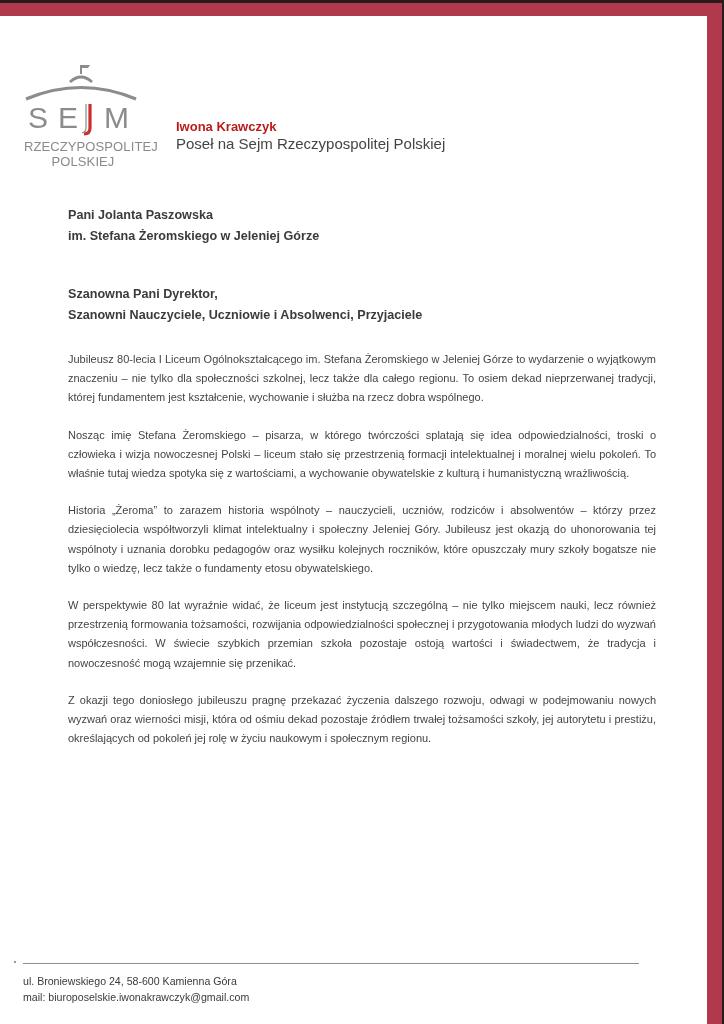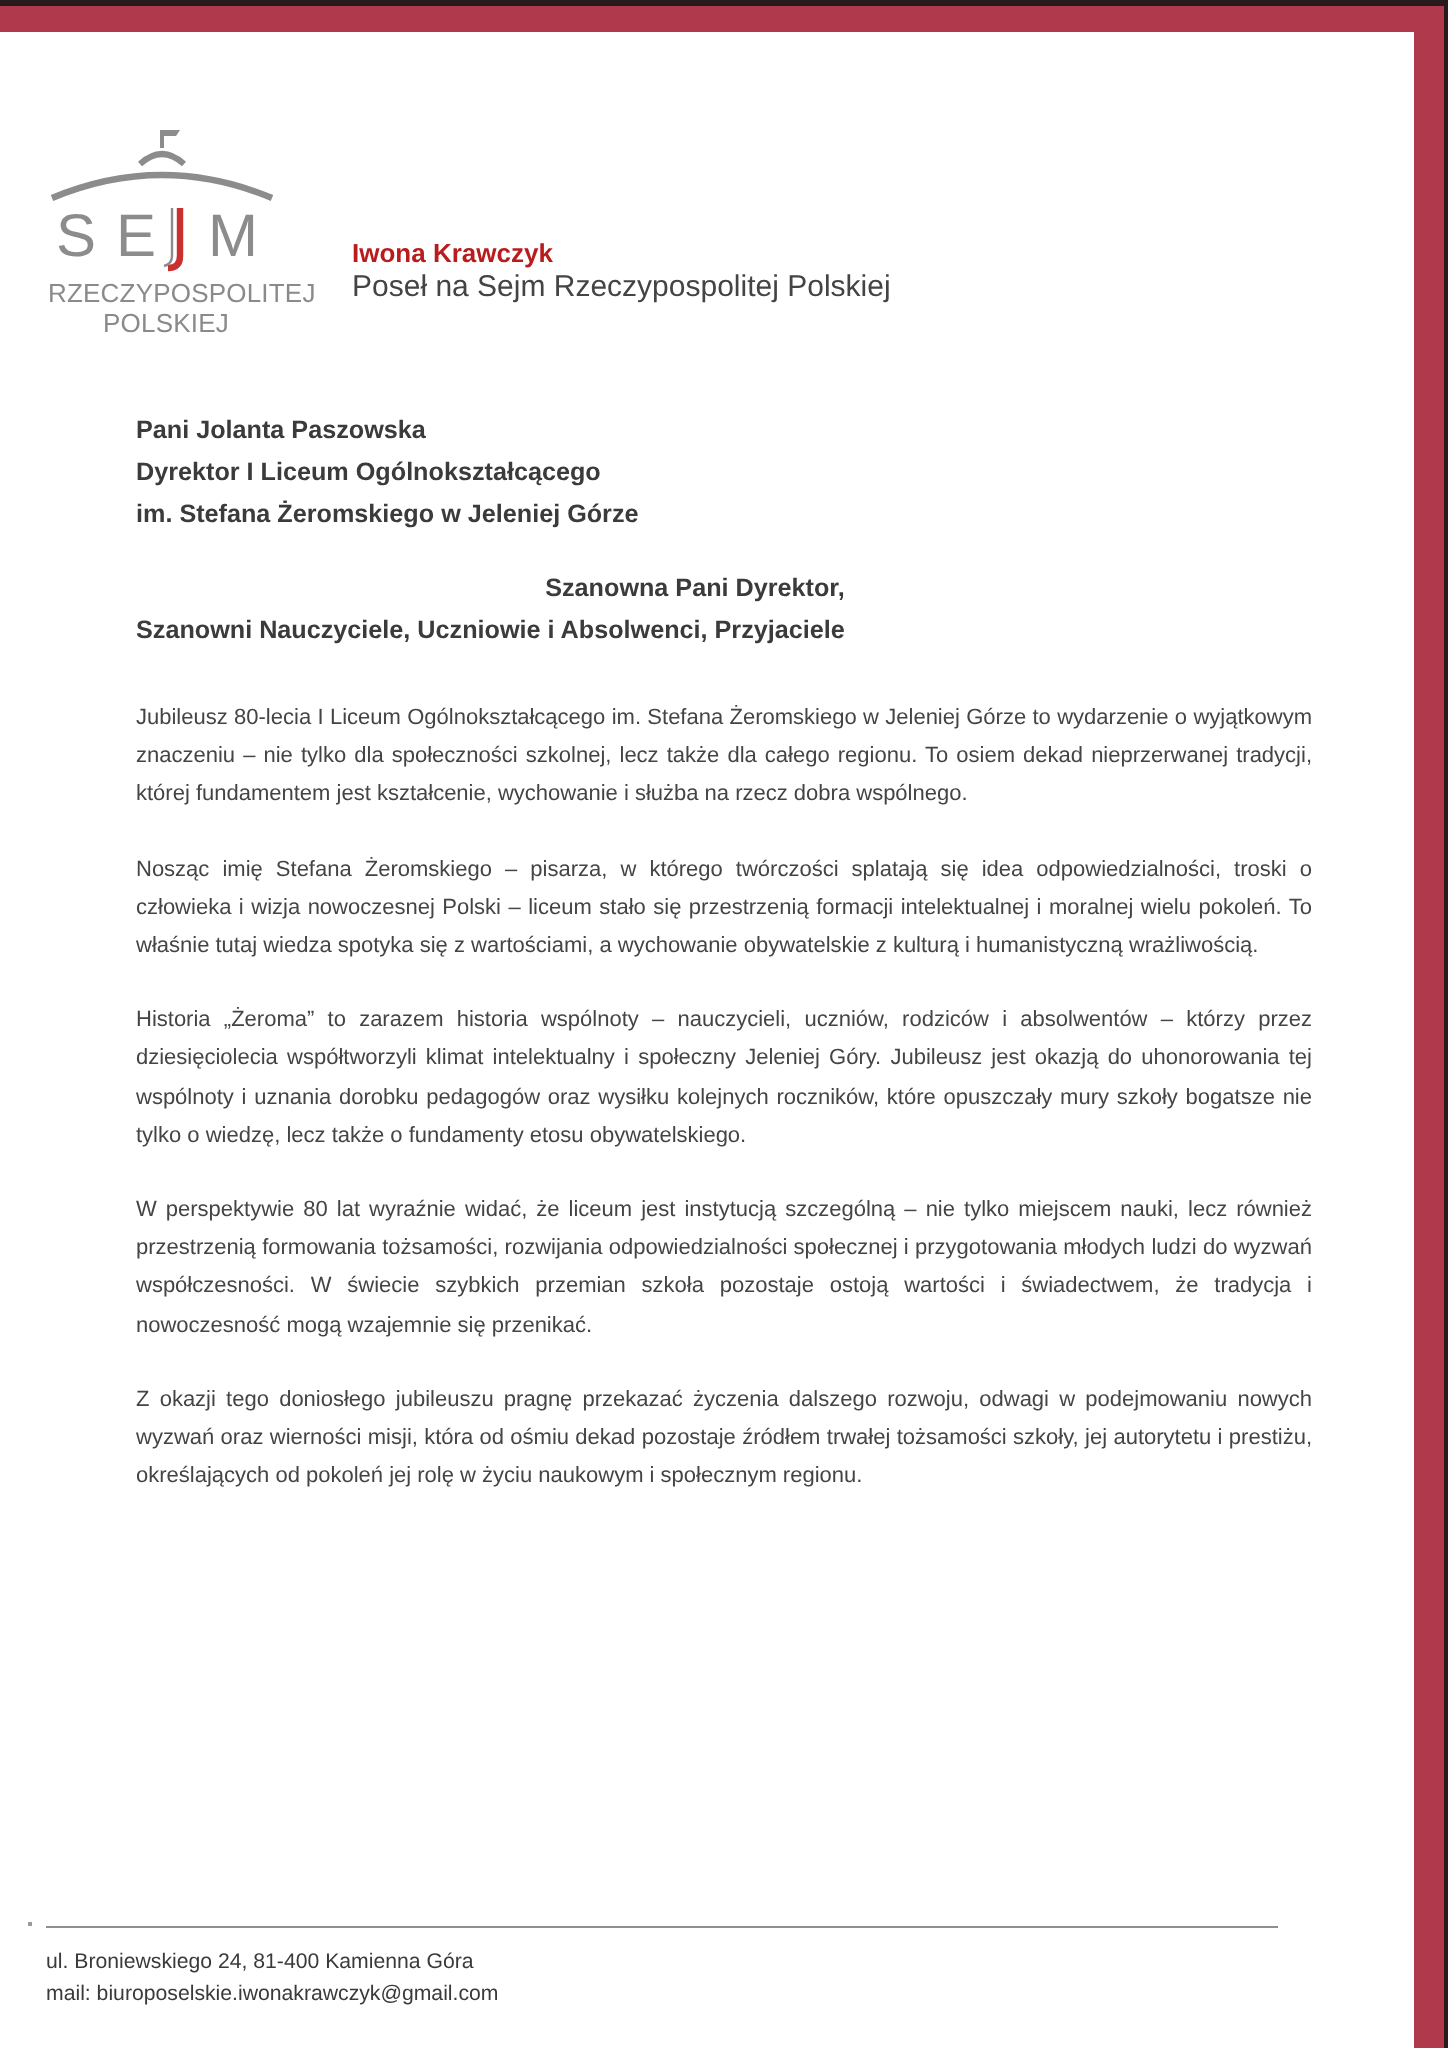--- a/index.html
+++ b/index.html
@@ -13,21 +13,21 @@
 
     .logo { position: absolute; left: 24px; top: 62px; width: 118px; height: 90px; }
     .logo svg { display: block; }
     .logo-sub { position: absolute; left: 0; top: 77px; width: 118px; text-align: center; font-size: 13px; letter-spacing: 0.1px; color: #8a8a8a; font-family: "Liberation Sans", sans-serif; }
 
     .mp { position: absolute; left: 176px; top: 118px; }
     .mp-name { font-size: 13px; font-weight: bold; color: #b91c1c; line-height: 18px; }
     .mp-role { font-size: 15px; color: #444; line-height: 16px; }
 
     .addressee { position: absolute; left: 68px; top: 205px; font-weight: bold; font-size: 12.6px; line-height: 21px; color: #3b3b3b; }
-    .salutation { position: absolute; left: 68px; top: 284px; font-weight: bold; font-size: 12.6px; line-height: 21px; color: #3b3b3b; text-align: right; }
+    .salutation { position: absolute; left: 68px; top: 284px; font-weight: bold; font-size: 12.6px; line-height: 21px; color: #3b3b3b; }
 
     .body-text { position: absolute; left: 68px; top: 350px; width: 588px; font-size: 11px; line-height: 19.2px; color: #444; text-align: justify; }
     .body-text p { margin-bottom: 18px; }
 
     .footer-rule { position: absolute; left: 23px; top: 963px; width: 616px; height: 1px; background: #8f8f8f; }
     .footer-dot { position: absolute; left: 14px; top: 961px; width: 2px; height: 2px; background: #999; }
     .footer { position: absolute; left: 23px; top: 973px; font-size: 10.6px; line-height: 16px; color: #3a3a3a; }
   </style>
 </head>
 <body>
@@ -57,35 +57,34 @@
   <div class="logo-sub">RZECZYPOSPOLITEJ POLSKIEJ</div>
 </div>
 
 <div class="mp">
   <div class="mp-name">Iwona Krawczyk</div>
   <div class="mp-role">Poseł na Sejm Rzeczypospolitej Polskiej</div>
 </div>
 
 <div class="addressee">
   <div>Pani Jolanta Paszowska</div>
-  <div>Dyrektor I Liceum Ogólnokształcącego</div>
   <div>im. Stefana Żeromskiego w Jeleniej Górze</div>
 </div>
 
 <div class="salutation">
   <div>Szanowna Pani Dyrektor,</div>
   <div>Szanowni Nauczyciele, Uczniowie i Absolwenci, Przyjaciele</div>
 </div>
 
 <div class="body-text">
   <p>Jubileusz 80-lecia I Liceum Ogólnokształcącego im. Stefana Żeromskiego w Jeleniej Górze to wydarzenie o wyjątkowym znaczeniu – nie tylko dla społeczności szkolnej, lecz także dla całego regionu. To osiem dekad nieprzerwanej tradycji, której fundamentem jest kształcenie, wychowanie i służba na rzecz dobra wspólnego.</p>
   <p>Nosząc imię Stefana Żeromskiego – pisarza, w którego twórczości splatają się idea odpowiedzialności, troski o człowieka i wizja nowoczesnej Polski – liceum stało się przestrzenią formacji intelektualnej i moralnej wielu pokoleń. To właśnie tutaj wiedza spotyka się z wartościami, a wychowanie obywatelskie z kulturą i humanistyczną wrażliwością.</p>
   <p>Historia „Żeroma” to zarazem historia wspólnoty – nauczycieli, uczniów, rodziców i absolwentów – którzy przez dziesięciolecia współtworzyli klimat intelektualny i społeczny Jeleniej Góry. Jubileusz jest okazją do uhonorowania tej wspólnoty i uznania dorobku pedagogów oraz wysiłku kolejnych roczników, które opuszczały mury szkoły bogatsze nie tylko o wiedzę, lecz także o fundamenty etosu obywatelskiego.</p>
   <p>W perspektywie 80 lat wyraźnie widać, że liceum jest instytucją szczególną – nie tylko miejscem nauki, lecz również przestrzenią formowania tożsamości, rozwijania odpowiedzialności społecznej i przygotowania młodych ludzi do wyzwań współczesności. W świecie szybkich przemian szkoła pozostaje ostoją wartości i świadectwem, że tradycja i nowoczesność mogą wzajemnie się przenikać.</p>
   <p>Z okazji tego doniosłego jubileuszu pragnę przekazać życzenia dalszego rozwoju, odwagi w podejmowaniu nowych wyzwań oraz wierności misji, która od ośmiu dekad pozostaje źródłem trwałej tożsamości szkoły, jej autorytetu i prestiżu, określających od pokoleń jej rolę w życiu naukowym i społecznym regionu.</p>
 </div>
 
 <div class="footer-dot"></div>
 <div class="footer-rule"></div>
 <div class="footer">
-  <div>ul. Broniewskiego 24, 81-400 Kamienna Góra</div>
+  <div>ul. Broniewskiego 24, 58-600 Kamienna Góra</div>
   <div>mail: biuroposelskie.iwonakrawczyk@gmail.com</div>
 </div>
 
 </body></html>

